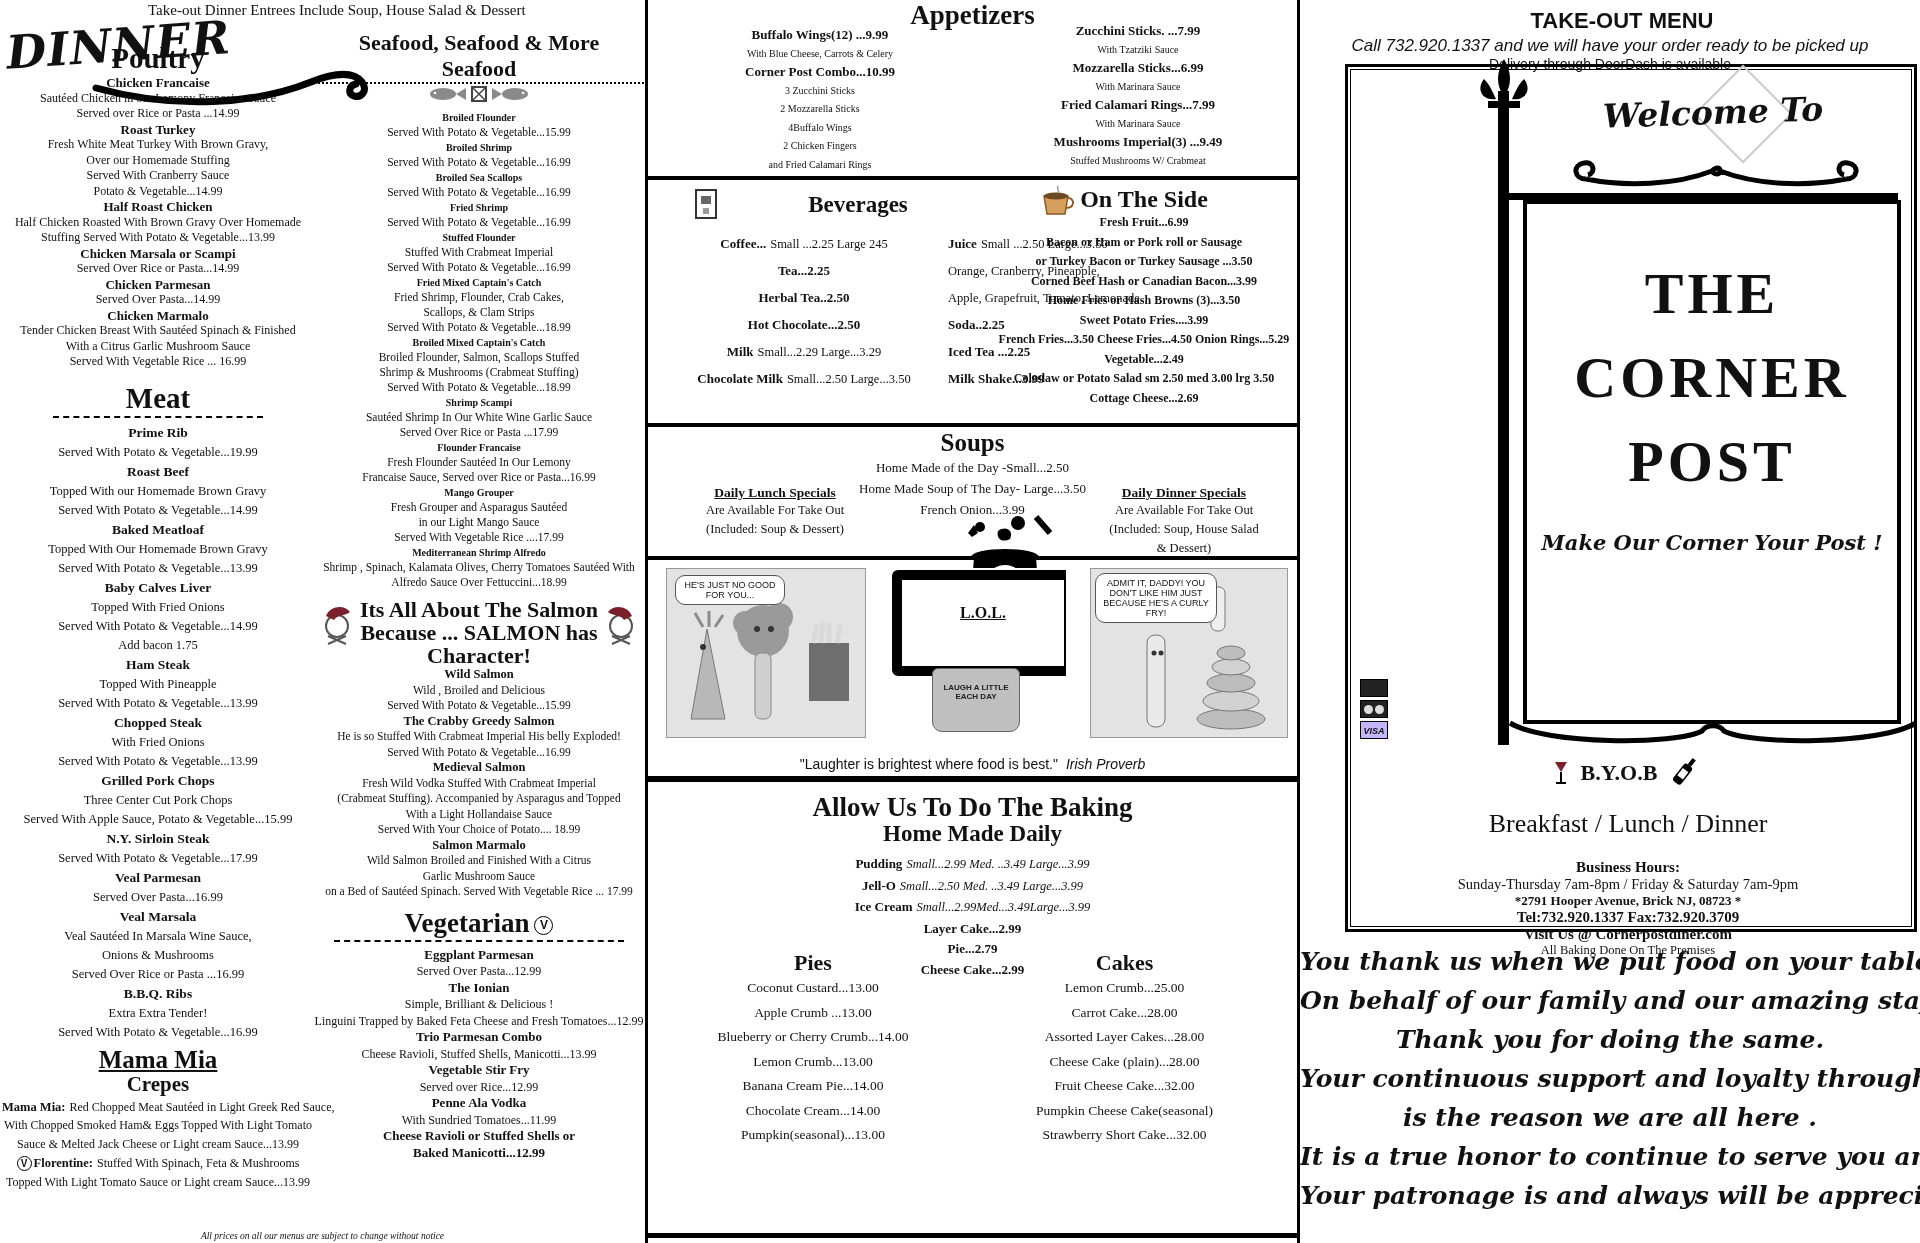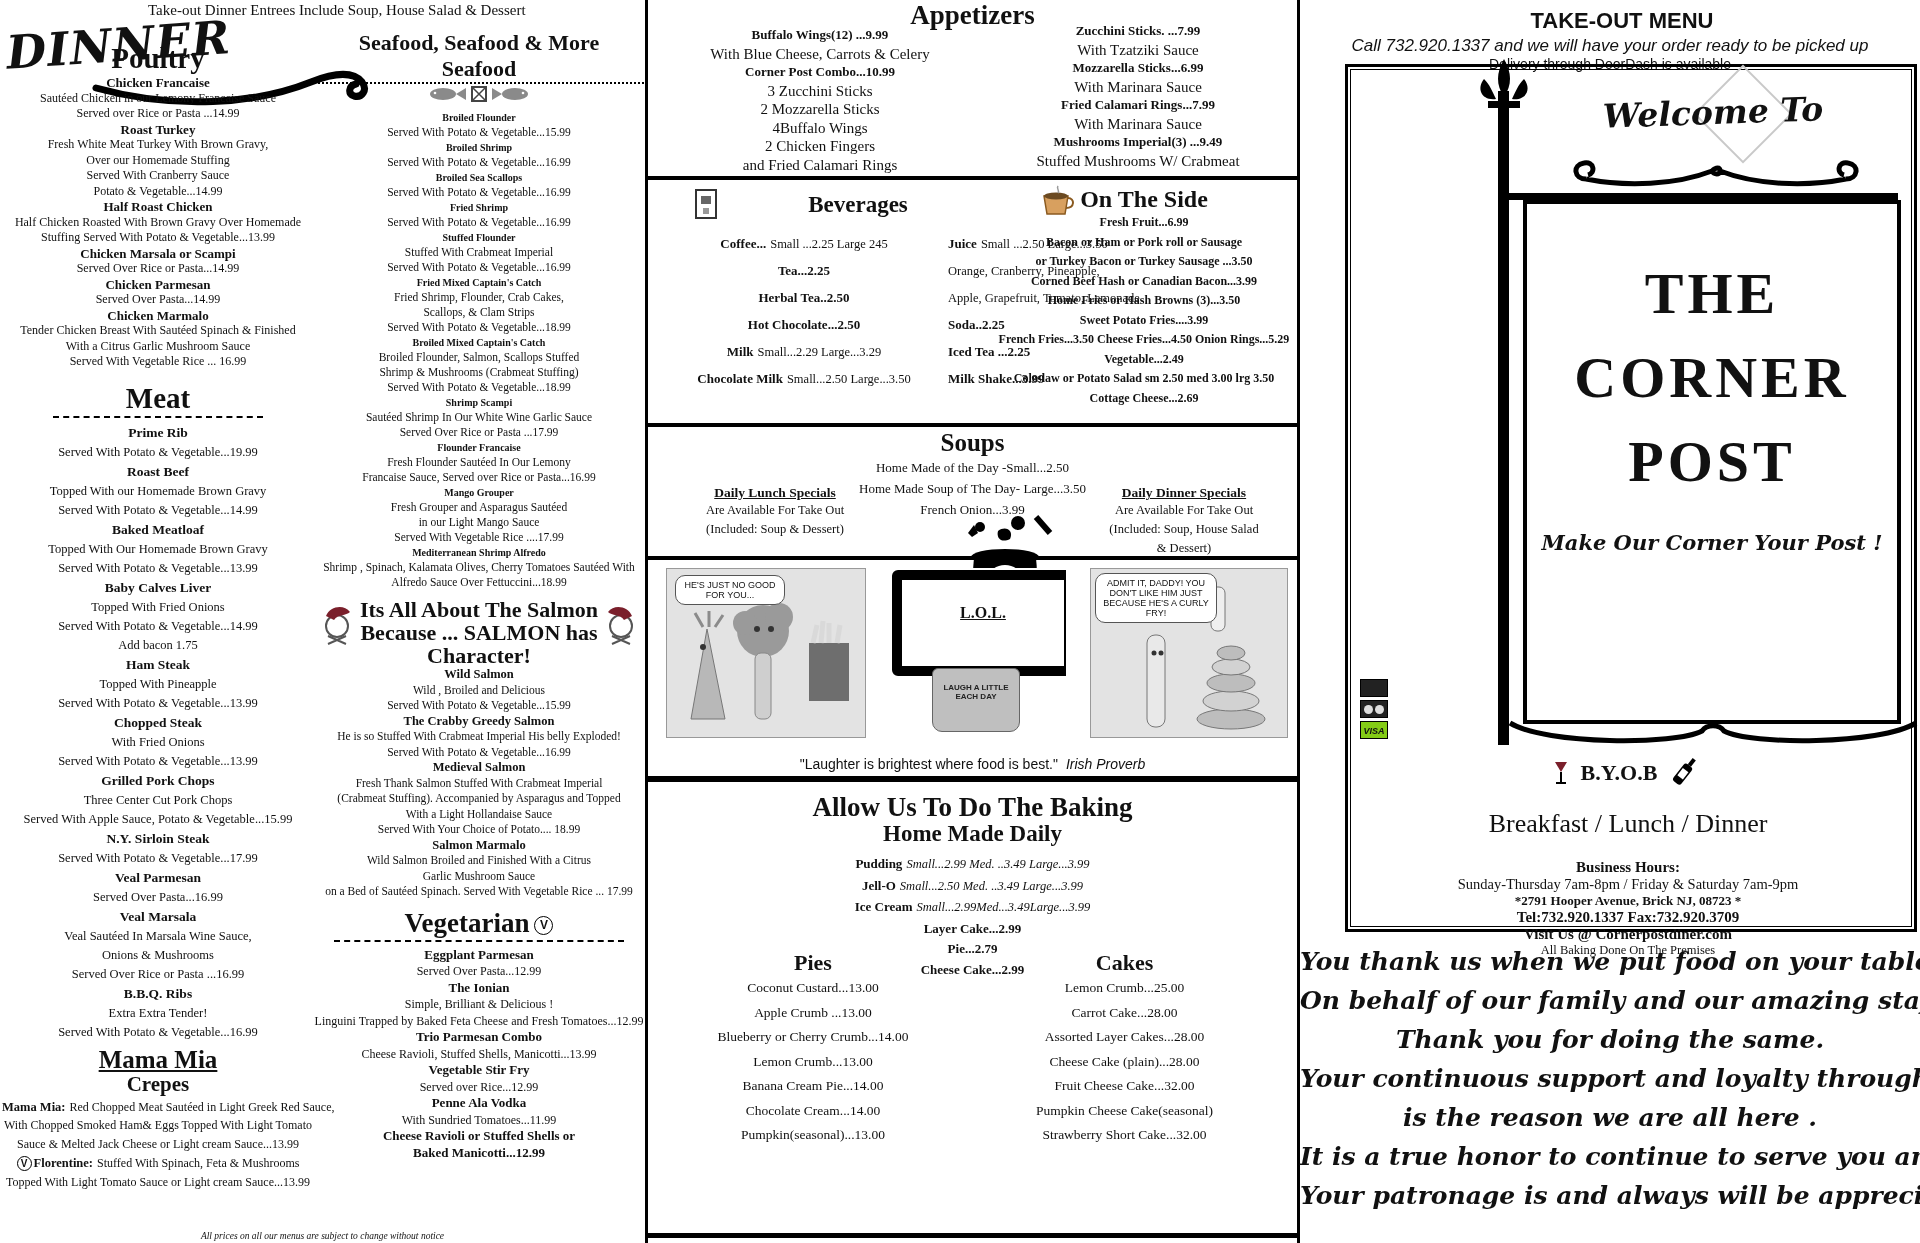--- a/index.html
+++ b/index.html
@@ -51,21 +51,21 @@
 
   
   .panel-mid{position:absolute;left:645px;top:0;width:655px;height:1243px;box-sizing:border-box;
              border-left:3px solid #000;border-right:3px solid #000;display:flex;flex-direction:column;}
   .hrule{height:4px;background:#000;}
   .hrule.thick{height:6px;}
   #sec-app{height:176px;position:relative;}
   .app-title{position:absolute;left:0;top:0;width:100%;text-align:center;font-size:27px;font-weight:bold;}
   .app-col{position:absolute;text-align:center;}
   .app-col .iname{font-size:13px;line-height:18.5px;font-weight:bold;white-space:nowrap;}
-  .app-col .iline{font-size:15px;line-height:18.5px;white-space:nowrap;}
+  .app-col .iline{font-size:10px;line-height:18.5px;white-space:nowrap;}
   #app-left{left:12px;top:26px;width:320px;}
   #app-right{left:335px;top:22px;width:310px;}
   #sec-bev{height:243px;position:relative;}
   .bev-title{position:absolute;left:70px;top:12px;width:280px;text-align:center;
              font-size:23px;font-weight:bold;}
   .bev-machine{position:absolute;left:45px;top:8px;}
   .bev-cup{position:absolute;left:390px;top:4px;}
   .bev-left{position:absolute;left:6px;top:50px;width:300px;text-align:center;}
   .bev-right{position:absolute;left:300px;top:50px;width:200px;text-align:left;}
   .bevrow{line-height:26px;white-space:nowrap;}
@@ -143,21 +143,21 @@
   .hours{position:absolute;left:0;top:792px;width:560px;text-align:center;}
   .hours-title{font-size:15px;font-weight:bold;}
   .hours-sched{font-size:14.5px;}
   .hours-addr{font-size:13px;font-weight:bold;}
   .hours-tel{font-size:15px;font-weight:bold;}
   .hours-visit{font-size:15px;font-weight:bold;}
   .hours-bake{font-size:12.5px;}
   .cards{position:absolute;left:12px;top:612px;}
   .card{width:28px;height:18px;border:1px solid #000;margin-bottom:3px;
         font:bold italic 9px "Liberation Sans",sans-serif;text-align:center;line-height:18px;
-        background:#84cc16;box-sizing:border-box;}
+        background:#c4b5fd;box-sizing:border-box;}
   .card.dark{background:#222;}
   .card .mc{display:inline-block;width:9px;height:9px;border-radius:50%;background:#fff;
             margin:4px 1px 0;opacity:.85;}
   .thanks{position:absolute;left:0;top:942px;width:620px;text-align:center;}
   .thanks .iline{font:italic bold 25px "DejaVu Serif",serif;line-height:39px;white-space:nowrap;}
 </style>
 </head>
 <body>
 
 <div id="page">
@@ -420,21 +420,21 @@
             </div>
 
             <div>
               <div class="iname">The Crabby Greedy  Salmon</div>
               <div class="iline">He is so Stuffed With Crabmeat Imperial His belly Exploded!</div>
               <div class="iline">Served With Potato &amp; Vegetable...16.99</div>
             </div>
 
             <div>
               <div class="iname">Medieval Salmon</div>
-              <div class="iline">Fresh Thank Salmon Stuffed With Crabmeat Imperial</div>
+              <div class="iline">Fresh Wild Vodka Stuffed With Crabmeat Imperial</div>
               <div class="iline">(Crabmeat Stuffing). Accompanied by Asparagus and Topped</div>
               <div class="iline">With a  Light Hollandaise Sauce</div>
               <div class="iline">Served  With  Your Choice of Potato....  18.99</div>
             </div>
 
             <div>
               <div class="iname">Salmon Marmalo</div>
               <div class="iline">Wild Salmon Broiled and Finished With a Citrus</div>
               <div class="iline">Garlic Mushroom Sauce</div>
               <div class="iline">on a Bed of Sautéed Spinach. Served With Vegetable Rice ... 17.99</div>

